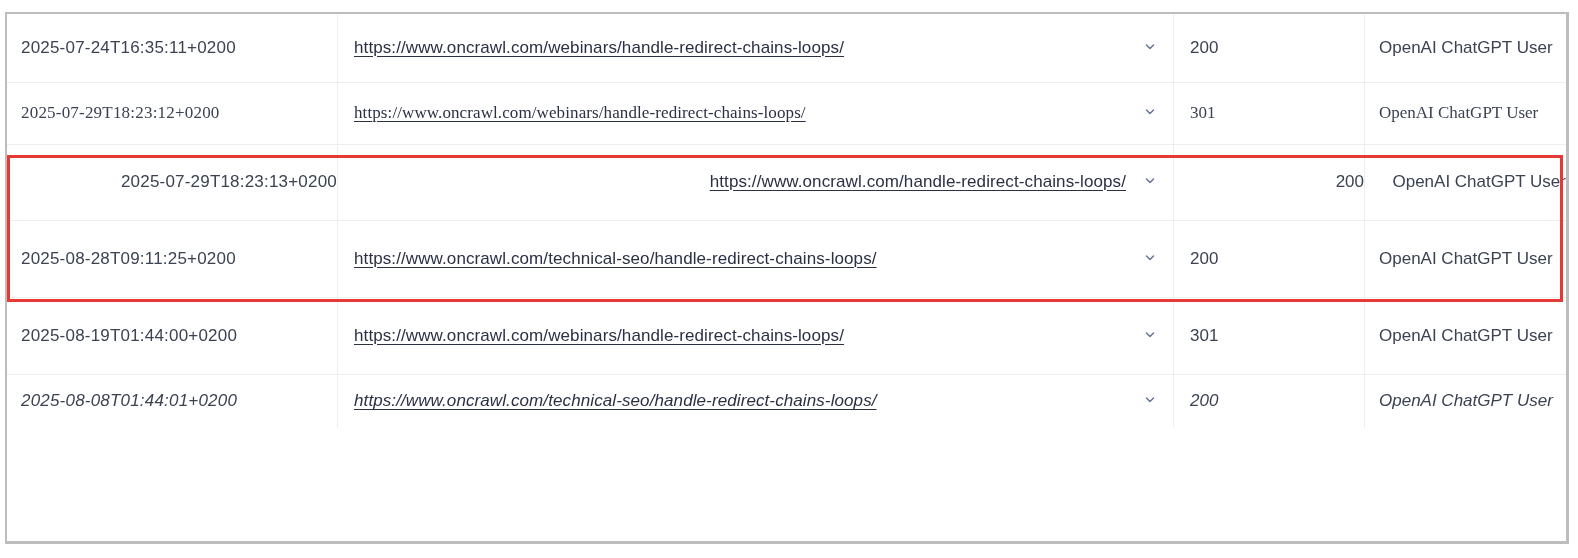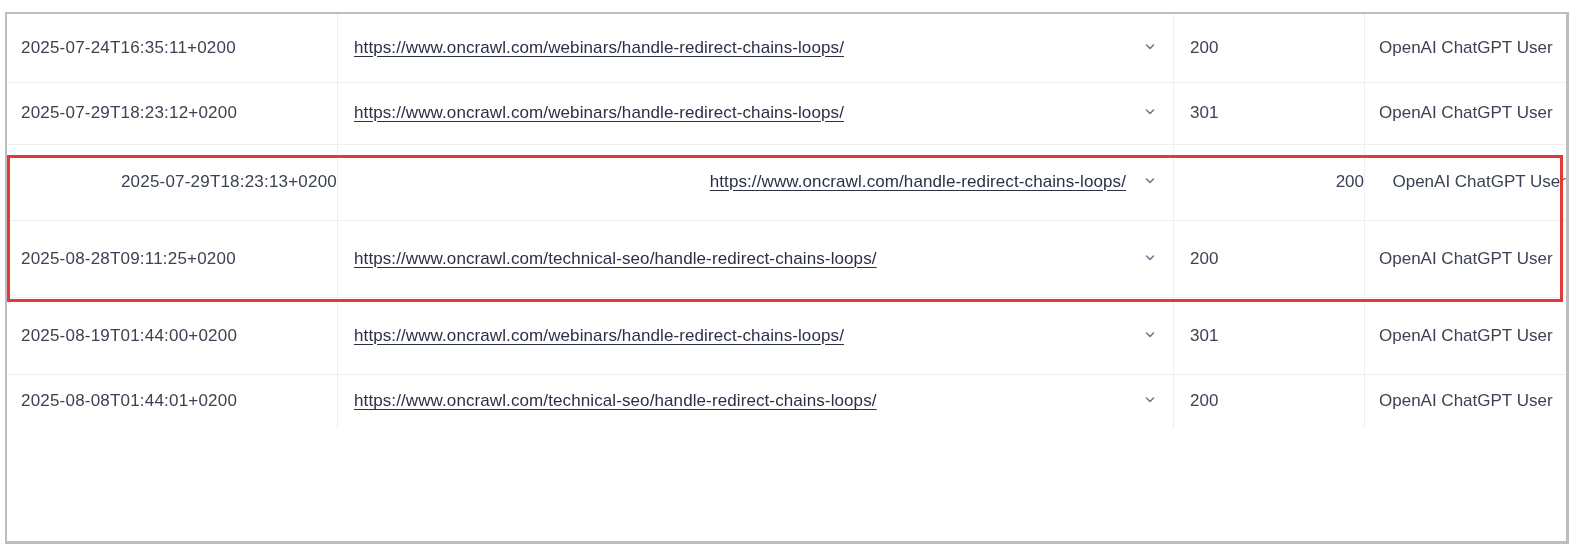--- a/index.html
+++ b/index.html
@@ -81,21 +81,21 @@
     <tbody>
       <tr style="height:68px;">
         <td class="col-time">2025-07-24T16:35:11+0200</td>
         <td class="col-url"><a class="url-link">https://www.oncrawl.com/webinars/handle-redirect-chains-loops/</a></td>
         <td class="col-chev"><span class="chev"><svg width="12" height="12" viewBox="0 0 12 12">
                 <polyline points="2.5,4 6,7.5 9.5,4" fill="none" stroke="#6b7a99" stroke-width="1.6" stroke-linecap="round" stroke-linejoin="round"></polyline>
               </svg></span></td>
         <td class="col-status">200</td>
         <td class="col-agent">OpenAI ChatGPT User</td>
       </tr>
-      <tr style="height:62px;">
+      <tr style="height:62px;font-family:Liberation Serif, serif;">
         <td class="col-time">2025-07-29T18:23:12+0200</td>
         <td class="col-url"><a class="url-link">https://www.oncrawl.com/webinars/handle-redirect-chains-loops/</a></td>
         <td class="col-chev"><span class="chev"><svg width="12" height="12" viewBox="0 0 12 12">
                 <polyline points="2.5,4 6,7.5 9.5,4" fill="none" stroke="#6b7a99" stroke-width="1.6" stroke-linecap="round" stroke-linejoin="round"></polyline>
               </svg></span></td>
         <td class="col-status">301</td>
         <td class="col-agent">OpenAI ChatGPT User</td>
       </tr>
       <tr style="height:76px;text-align:right;">
         <td class="col-time">2025-07-29T18:23:13+0200</td>
@@ -117,21 +117,21 @@
       </tr>
       <tr style="height:77px;">
         <td class="col-time">2025-08-19T01:44:00+0200</td>
         <td class="col-url"><a class="url-link">https://www.oncrawl.com/webinars/handle-redirect-chains-loops/</a></td>
         <td class="col-chev"><span class="chev"><svg width="12" height="12" viewBox="0 0 12 12">
                 <polyline points="2.5,4 6,7.5 9.5,4" fill="none" stroke="#6b7a99" stroke-width="1.6" stroke-linecap="round" stroke-linejoin="round"></polyline>
               </svg></span></td>
         <td class="col-status">301</td>
         <td class="col-agent">OpenAI ChatGPT User</td>
       </tr>
-      <tr style="height:54px;">
+      <tr style="height:54px;font-style:italic;">
         <td class="col-time">2025-08-08T01:44:01+0200</td>
         <td class="col-url"><a class="url-link">https://www.oncrawl.com/technical-seo/handle-redirect-chains-loops/</a></td>
         <td class="col-chev"><span class="chev"><svg width="12" height="12" viewBox="0 0 12 12">
                 <polyline points="2.5,4 6,7.5 9.5,4" fill="none" stroke="#6b7a99" stroke-width="1.6" stroke-linecap="round" stroke-linejoin="round"></polyline>
               </svg></span></td>
         <td class="col-status">200</td>
         <td class="col-agent">OpenAI ChatGPT User</td>
       </tr>
     </tbody>
   </table>

